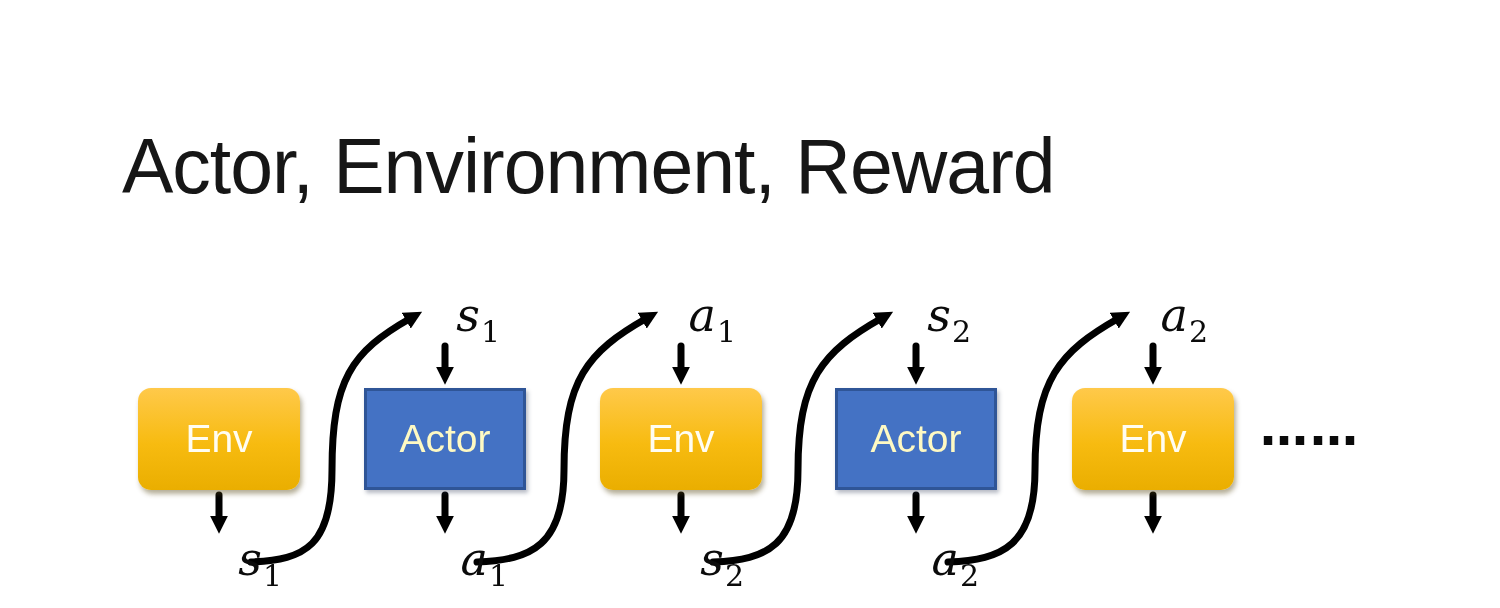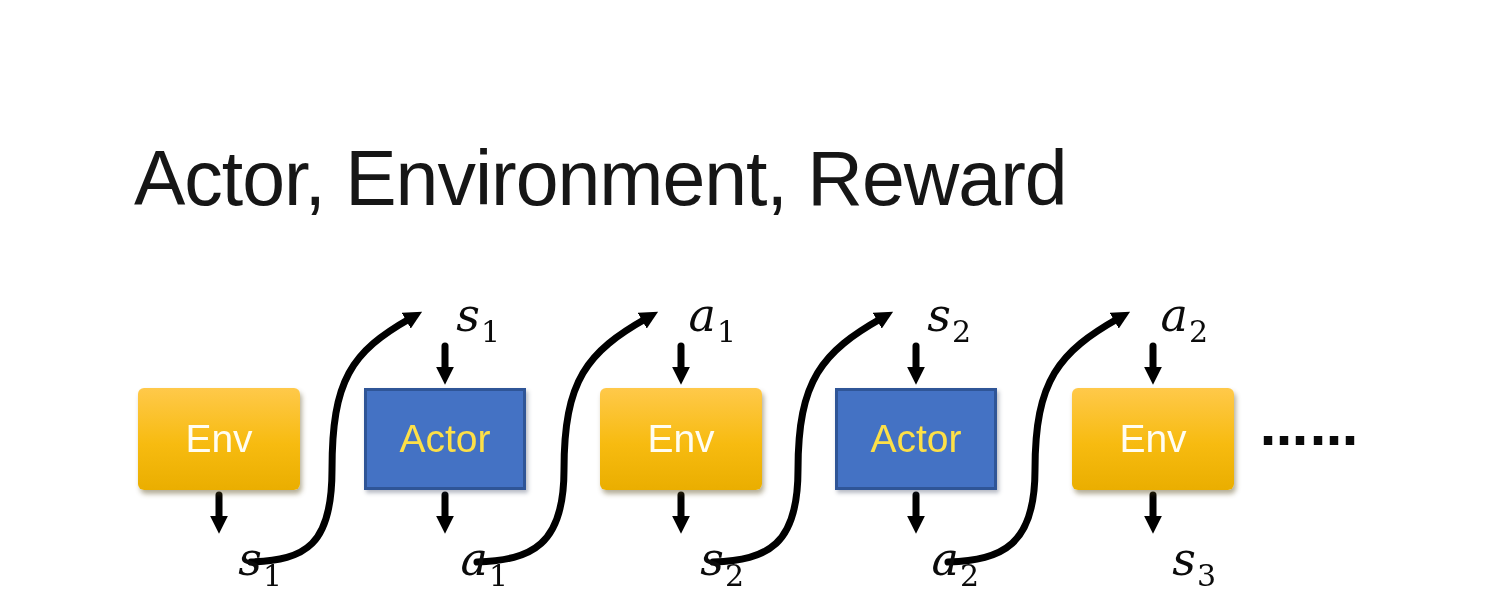--- a/index.html
+++ b/index.html
@@ -8,21 +8,21 @@
     width: 1500px;
     height: 608px;
     background: #ffffff;
     overflow: hidden;
     font-family: "Liberation Sans", sans-serif;
   }
   .title {
     position: absolute;
     left: 118px;
     top: 118px;
-    margin: 16px;
+    margin: 4px;
     font-size: 77px;
     font-weight: 300;
     letter-spacing: -1px;
     color: #161616;
     white-space: nowrap;
     font-family: "Liberation Sans", sans-serif;
   }
   svg.arrows {
     position: absolute;
     left: 0; top: 0;
@@ -36,26 +36,26 @@
   }
   .node {
     position: absolute;
     top: 388px;
     width: 162px;
     height: 102px;
     display: flex;
     align-items: center;
     justify-content: center;
     font-size: 39px;
-    color: #fde047;
+    color: #fef9c3;
     box-sizing: border-box;
   }
   .node.env {
     background: linear-gradient(180deg, #FFC94A 0%, #F7BB10 55%, #EAAE00 100%);
-    border-radius: 6px;
+    border-radius: 13px;
     box-shadow: 2px 4px 5px rgba(90, 75, 25, 0.45);
     color: #FFFDF2;
   }
   .node.actor {
     background: #4472C4;
     border: 3px solid #2F5597;
     box-shadow: 2px 3px 4px rgba(50, 60, 90, 0.35);
   }
   .mlabel {
     position: absolute;
@@ -137,17 +137,16 @@
 
   <div class="mlabel top" style="left:390px"><span class="base">s</span><span class="sub">1</span></div>
   <div class="mlabel top" style="left:626px"><span class="base">a</span><span class="sub">1</span></div>
   <div class="mlabel top" style="left:861px"><span class="base">s</span><span class="sub">2</span></div>
   <div class="mlabel top" style="left:1098px"><span class="base">a</span><span class="sub">2</span></div>
 
   <div class="mlabel bottom" style="left:172px"><span class="base">s</span><span class="sub">1</span></div>
   <div class="mlabel bottom" style="left:398px"><span class="base">a</span><span class="sub">1</span></div>
   <div class="mlabel bottom" style="left:634px"><span class="base">s</span><span class="sub">2</span></div>
   <div class="mlabel bottom" style="left:869px"><span class="base">a</span><span class="sub">2</span></div>
-  <div class="mlabel bottom" style="left:1106px"><span class="base">s</span><span class="sub">3</span></div>
 
   <div class="dots">……</div>
 
 </div>
 
 </body></html>

